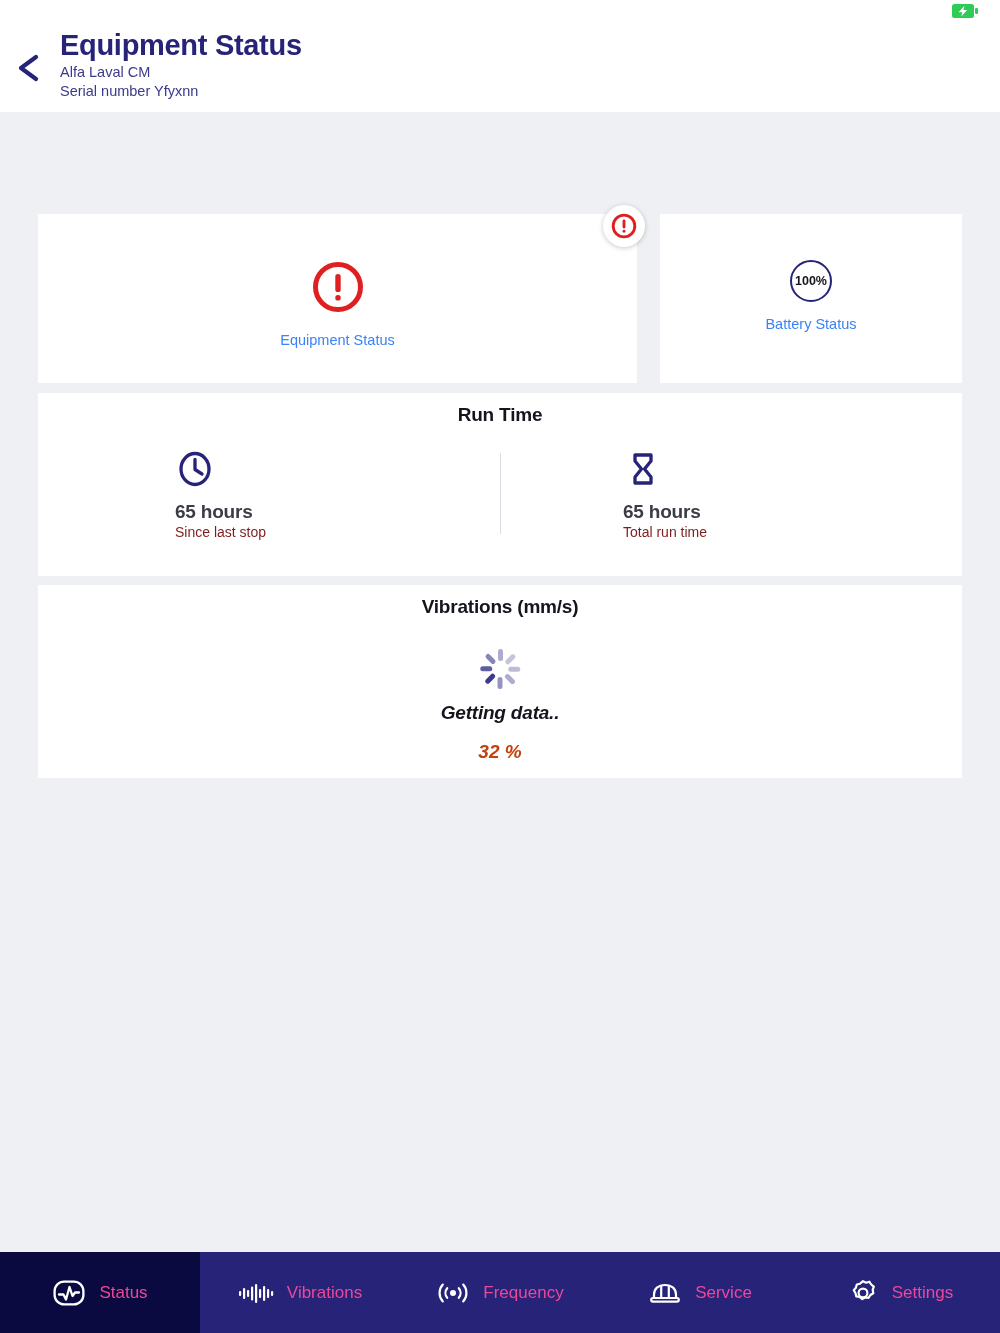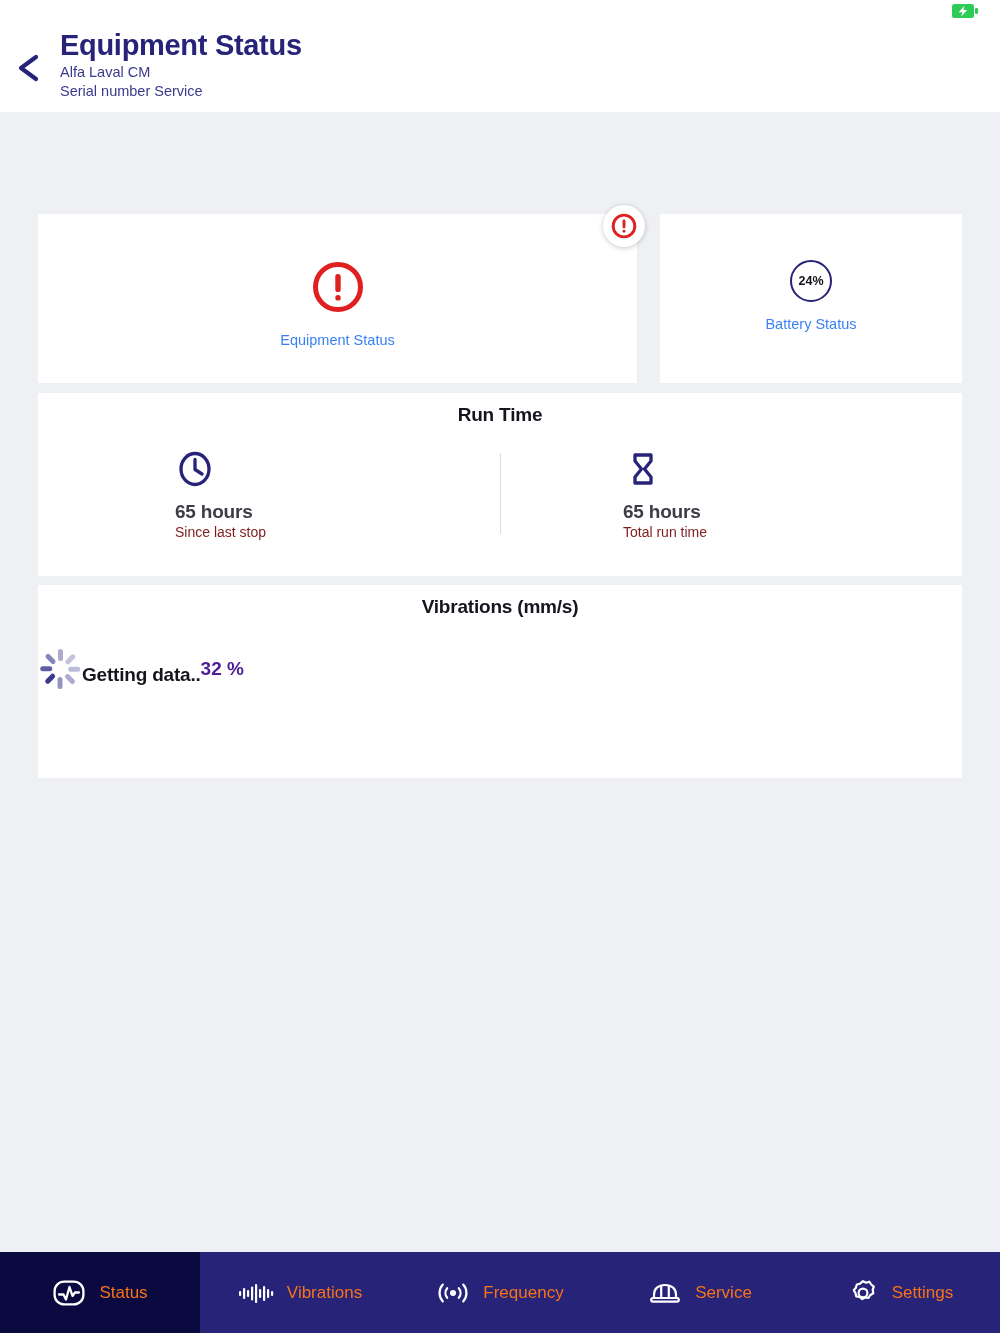--- a/index.html
+++ b/index.html
@@ -189,21 +189,23 @@
     color: #7f1d1d;
   }
 
   
   .loading-wrap {
     position: absolute;
     top: 62px;
     left: 0;
     width: 924px;
     display: flex;
-    align-items: center;
+    flex-direction: column;
+    align-items: center;
+    font-style: italic;
   }
 
   .spinner {
     position: relative;
     width: 44px;
     height: 44px;
   }
 
   .spinner span {
     position: absolute;
@@ -218,24 +220,24 @@
 
   .loading-title {
     margin-top: 11px;
     font-size: 19px;
     font-weight: bold;
     color: #15151d;
     letter-spacing: -0.2px;
   }
 
   .loading-pct {
-    margin-top: 0;
+    margin-top: 17px;
     font-size: 19px;
     font-weight: bold;
-    color: #4c1d95;
+    color: #c2410c;
   }
 
   
   .bottom-nav {
     position: absolute;
     left: 0;
     bottom: 0;
     width: 1000px;
     height: 81px;
     background: #262379;
@@ -249,21 +251,21 @@
     justify-content: center;
     gap: 13px;
     color: #ffffff;
     cursor: pointer;
   }
 
   .nav-item.active { background: #0a0a40; }
 
   .nav-label {
     font-size: 17px;
-    color: #f97316;
+    color: #ec4899;
   }
 
   .nav-icon {
     display: flex;
     align-items: center;
     justify-content: center;
   }
 </style>
 </head>
 <body>
@@ -280,21 +282,21 @@
 
   <div class="back-button">
     <svg width="40" height="40" viewBox="0 0 40 40">
       <polyline points="26,9 11,20 26,31" fill="none" stroke="#262379" stroke-width="4.2" stroke-linecap="round" stroke-linejoin="round"></polyline>
     </svg>
   </div>
 
   <div class="header-text">
     <div class="page-title">Equipment Status</div>
     <div class="page-sub">Alfa Laval CM</div>
-    <div class="page-sub">Serial number Service</div>
+    <div class="page-sub">Serial number Yfyxnn</div>
   </div>
 </div>
 
 <div class="card card-equipment">
   <div class="tile tile-equipment">
     <div>
       <svg width="54" height="54" viewBox="0 0 54 54">
         <circle cx="27" cy="27" r="22.5" fill="none" stroke="#e02020" stroke-width="5"></circle>
         <rect x="24.3" y="14" width="5.4" height="18" rx="2.6" fill="#e02020"></rect>
         <rect x="24.3" y="35" width="5.4" height="5.6" rx="2.6" fill="#e02020"></rect>
@@ -308,21 +310,21 @@
   <svg width="26" height="26" viewBox="0 0 54 54">
     <circle cx="27" cy="27" r="22.5" fill="none" stroke="#e02020" stroke-width="6"></circle>
     <rect x="24" y="13.5" width="6" height="18.5" rx="3" fill="#e02020"></rect>
     <rect x="24" y="35" width="6" height="6" rx="3" fill="#e02020"></rect>
   </svg>
 </div>
 
 <div class="card card-battery">
   <div class="tile tile-battery">
     <div class="battery-ring">
-      <span class="battery-ring-text">24%</span>
+      <span class="battery-ring-text">100%</span>
     </div>
     <div class="tile-caption">Battery Status</div>
   </div>
 </div>
 
 <div class="card card-runtime">
   <div class="card-title">Run Time</div>
 
   <div class="runtime-divider"></div>
 

